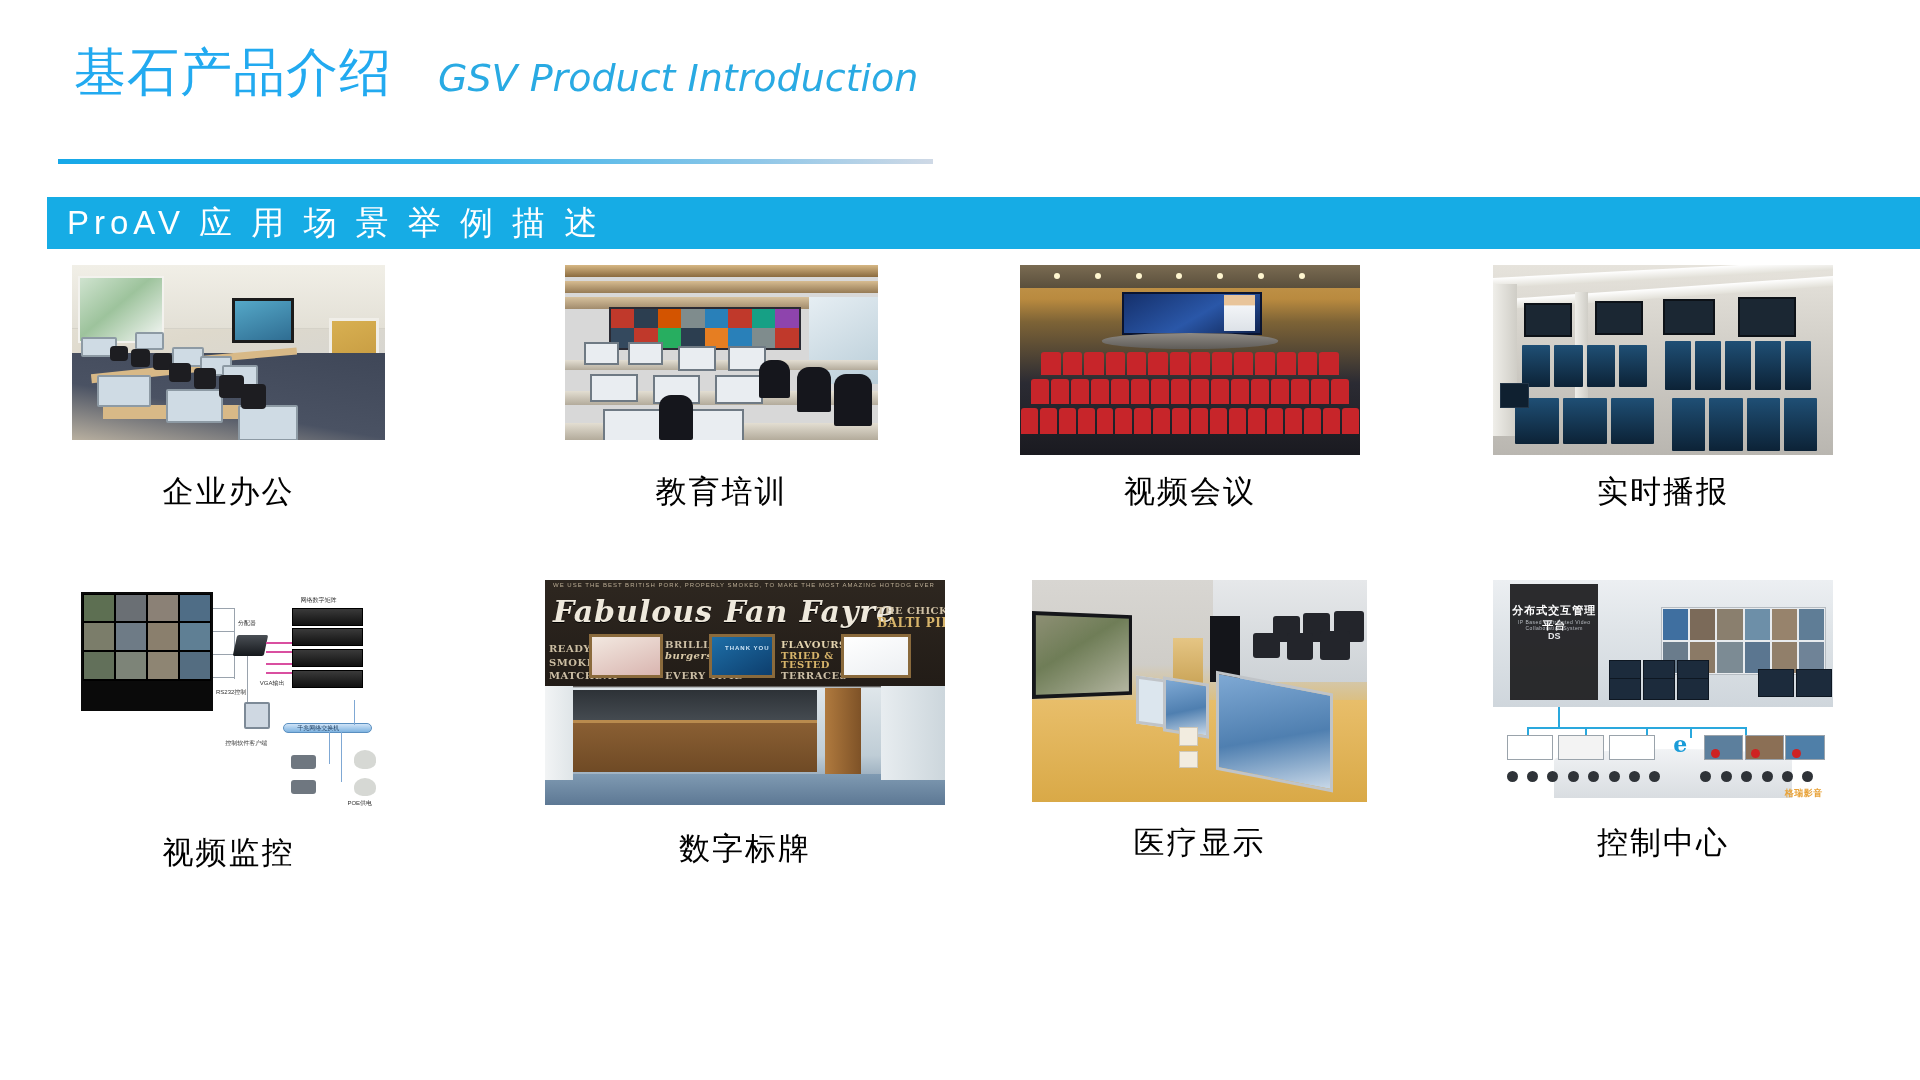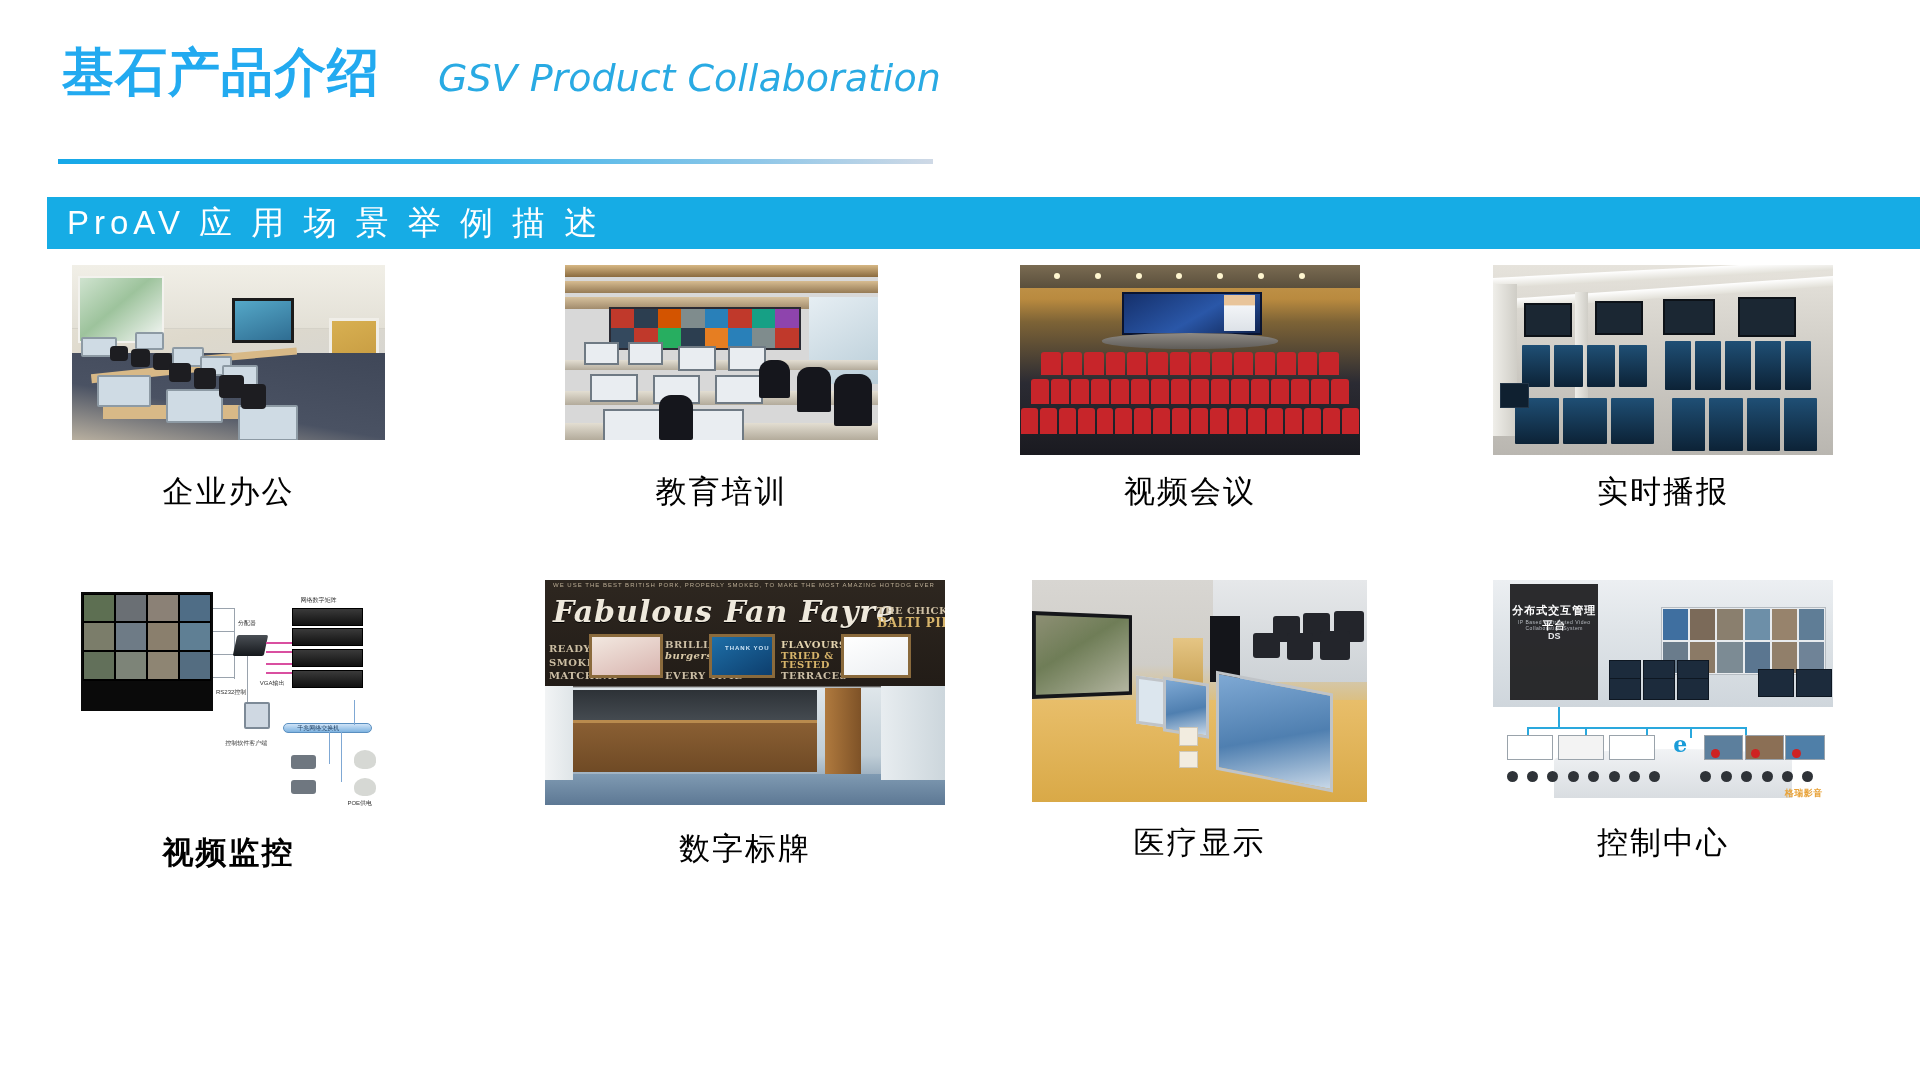--- a/index.html
+++ b/index.html
@@ -16,23 +16,23 @@
   }
 
   
   #slide-header {
     position: absolute;
     left: 0; top: 0;
     width: 1920px; height: 170px;
   }
   #header-title-cn {
     position: absolute;
-    left: 62px; top: 42px;
+    left: 74px; top: 42px;
     font-size: 52px;
-    font-weight: bold;
+    font-weight: normal;
     color: #22aaf0;
     letter-spacing: 1px;
     line-height: 60px;
     white-space: nowrap;
   }
   #header-title-en {
     position: absolute;
     left: 438px; top: 54px;
     font-size: 38px;
     font-style: italic;
@@ -261,21 +261,21 @@
   .sc-cc .ie { position:absolute; color:#1a9cd8; font-size:22px; font-weight:bold;
     font-family:"DejaVu Serif", serif;}
   .sc-cc .wm { position:absolute; right:3%; bottom:1%; color:#e8a33a; font-size:9px;
     font-weight:bold; letter-spacing:0.5px;}
 </style>
 </head>
 <body>
 
 <div id="slide-header">
   <div id="header-title-cn">基石产品介绍</div>
-  <div id="header-title-en">GSV Product Collaboration</div>
+  <div id="header-title-en">GSV Product Introduction</div>
   <div id="header-rule"></div>
 
 </div>
 
 <div id="section-banner">
   <div id="section-banner-label">ProAV 应 用 场 景 举 例 描 述</div>
 </div>
 
 <div id="scenario-grid">
 
@@ -523,21 +523,21 @@
           <div class="lnb" style="left:82%;top:66%;width:1px;height:14%;"></div>
           <div class="lnb" style="left:86%;top:66%;width:1px;height:22%;"></div>
           <div class="lnb" style="left:90%;top:52%;width:1px;height:11%;"></div>
           <div class="cam" style="left:70%;top:76%;width:8%;height:6%;"></div>
           <div class="cam" style="left:70%;top:87%;width:8%;height:6%;"></div>
           <div class="dome" style="left:90%;top:74%;width:7%;height:8%;"></div>
           <div class="dome" style="left:90%;top:86%;width:7%;height:8%;"></div>
           <div class="dlabel" style="left:88%;top:95%;">POE供电</div>
         </div>
       </div>
-      <div class="scenario-caption" style="margin-top:24px;font-weight:bold;">视频监控</div>
+      <div class="scenario-caption" style="margin-top:24px;">视频监控</div>
     </div>
 
     <div class="scenario-cell" style="left:545px;top:5px;width:400px;">
       <div class="scenario-thumb" style="width:400px;height:225px;">
         <div class="scene sc-sign">
           <div class="board"></div>
           <div class="toprule">WE USE THE BEST BRITISH PORK, PROPERLY SMOKED, TO MAKE THE MOST AMAZING HOTDOG EVER EATEN IN A STADIUM</div>
           <div class="bigtext">Fabulous Fan Fayre</div>
           <div class="word" style="left:30%;top:26%;">BRILLIANT</div>
           <div class="word" style="left:30%;top:31%;font-style:italic;color:#d9c9a8;">burgers</div>

